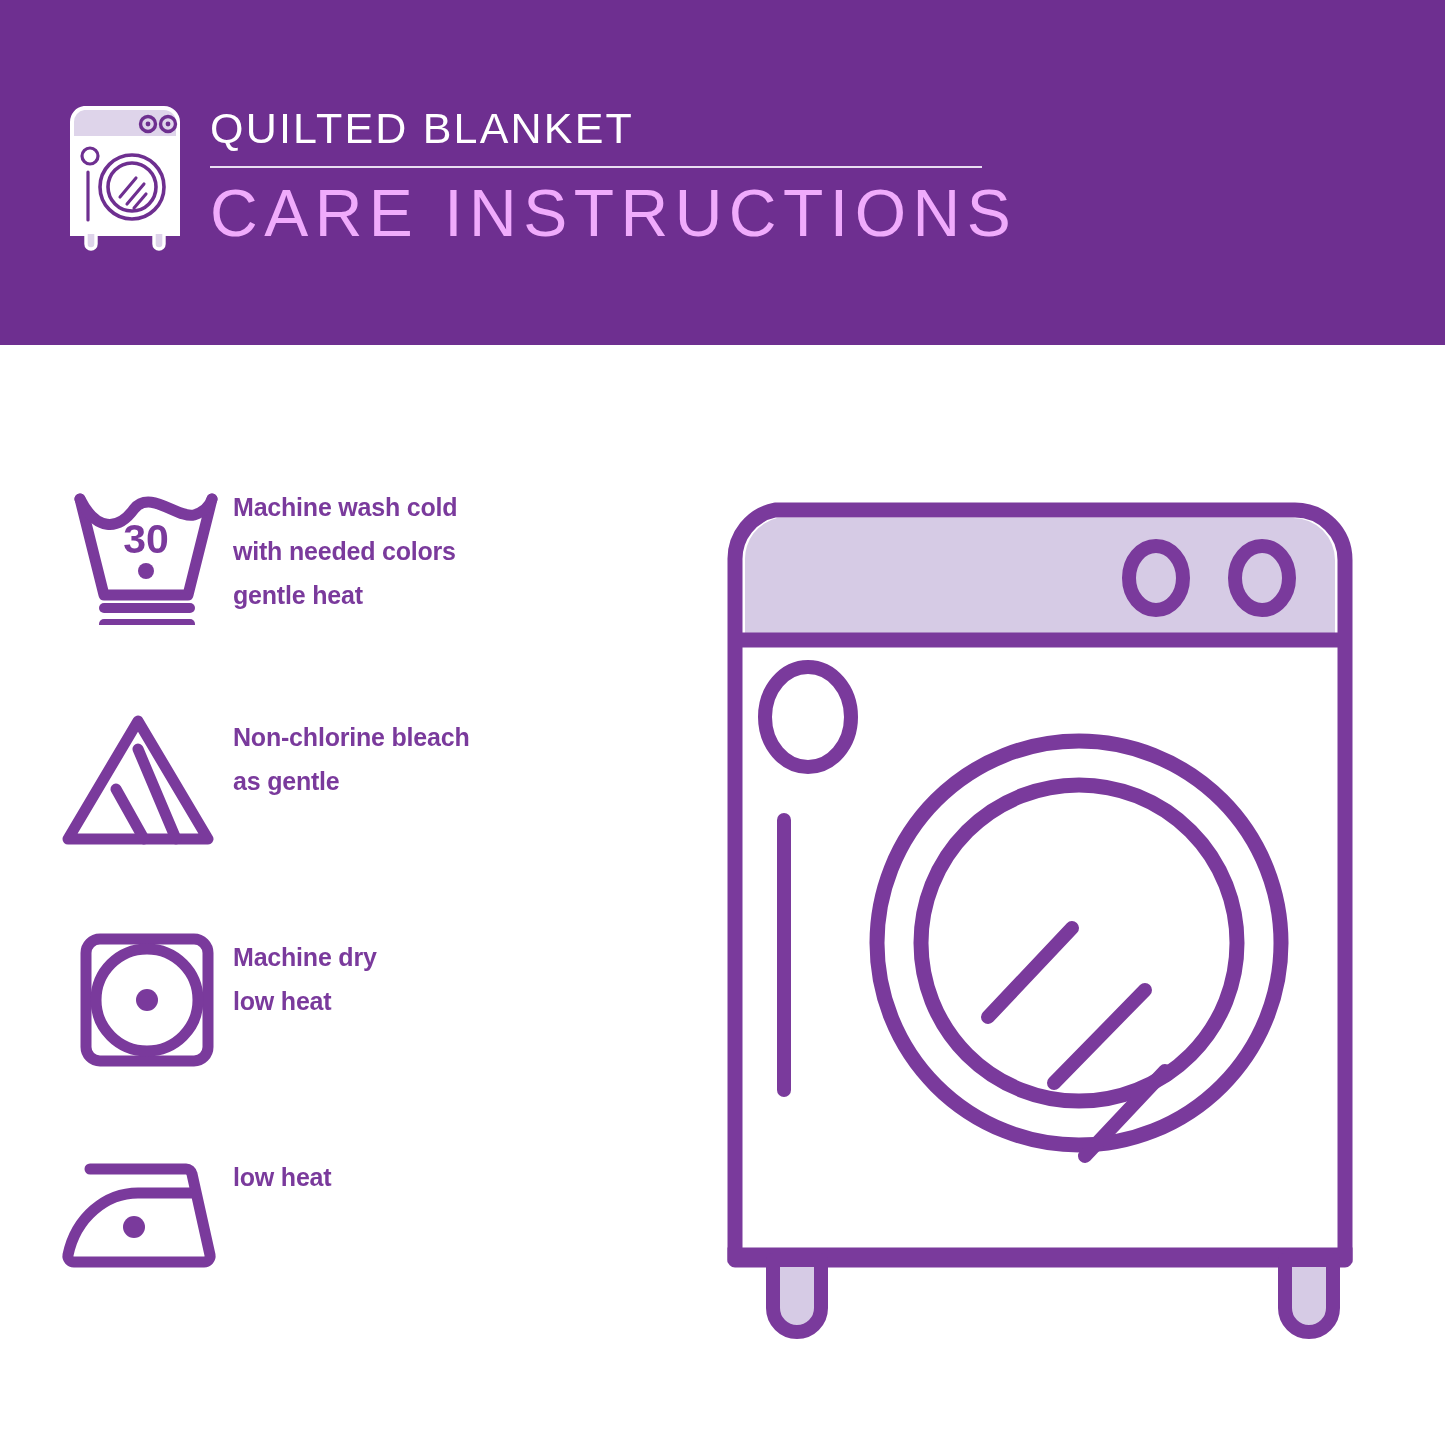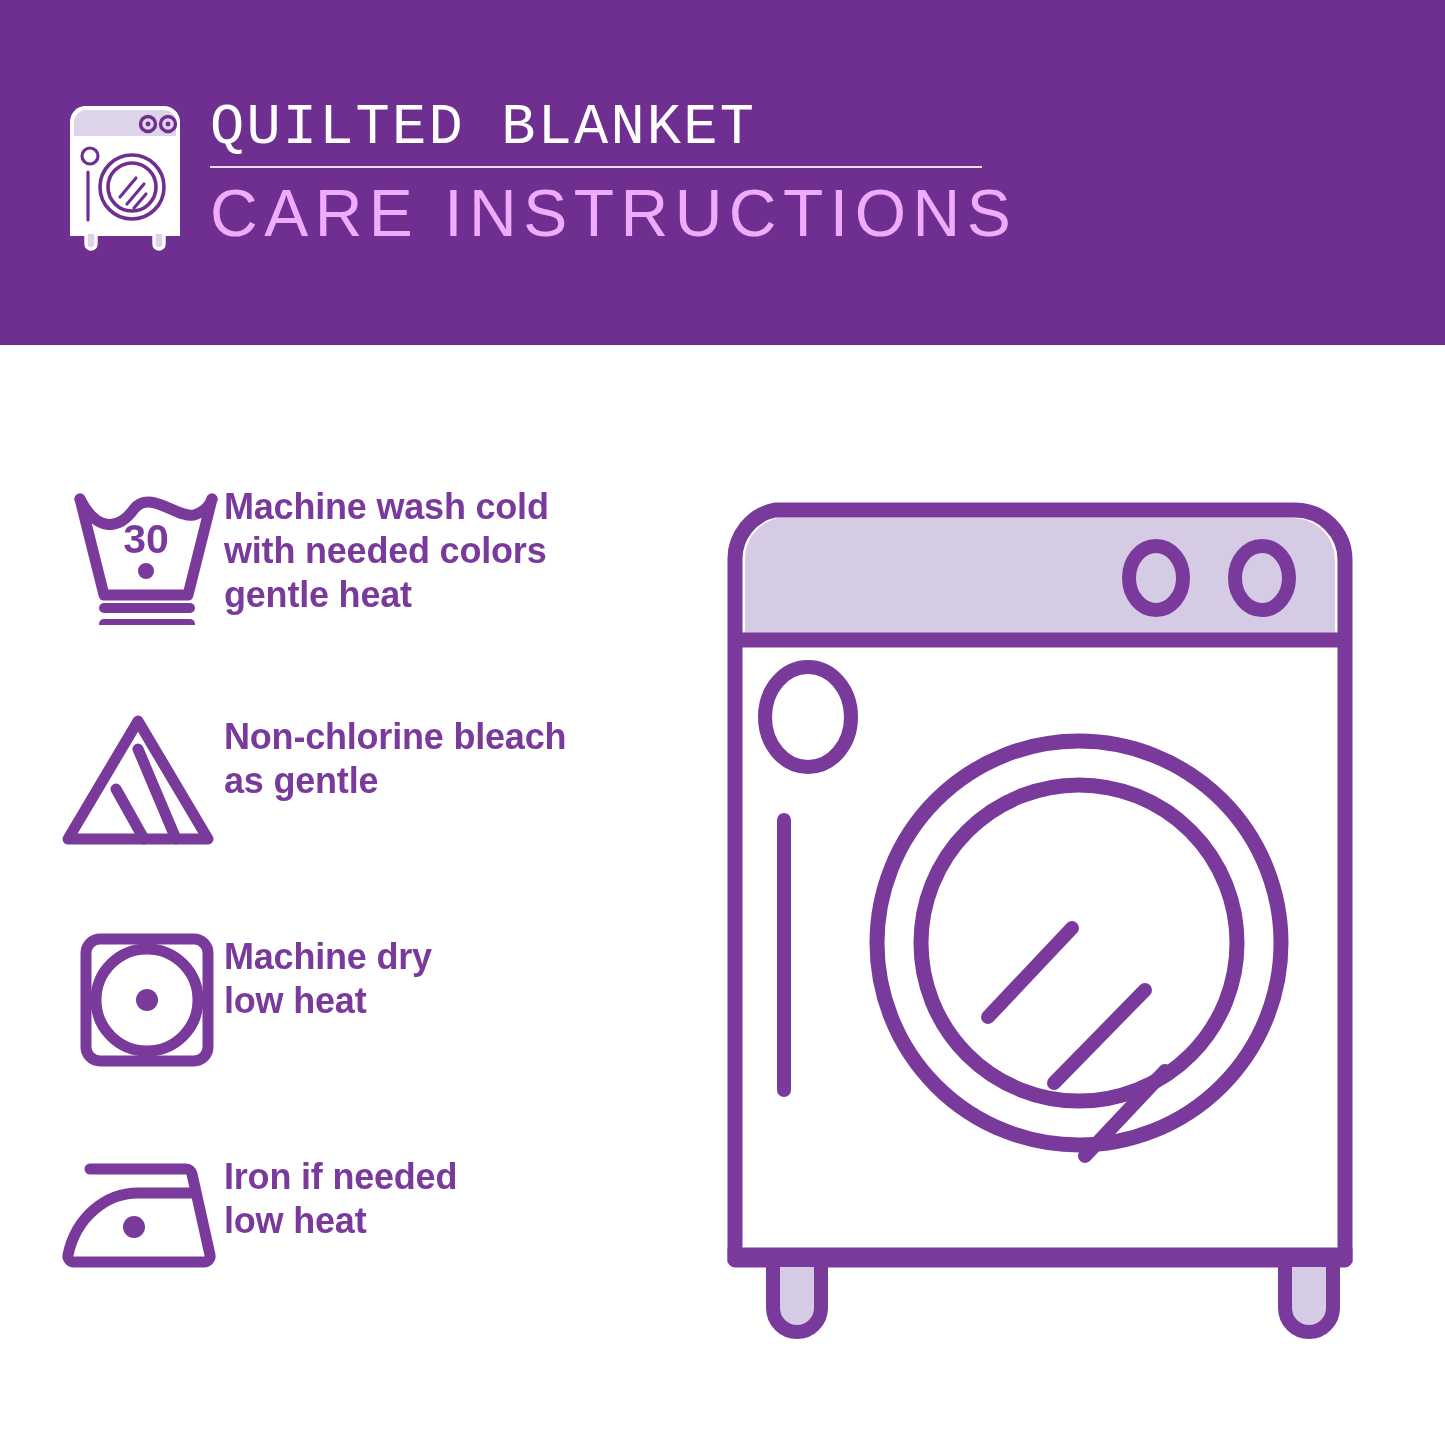--- a/index.html
+++ b/index.html
@@ -36,26 +36,25 @@
     height: 148px;
   }
   .header-text {
     position: absolute;
     left: 210px;
     top: 96px;
     width: 800px;
   }
   .title-line1 {
     color: #ffffff;
-    font-size: 57px;
+    font-size: 43px;
     line-height: 64px;
     letter-spacing: 2.2px;
     font-weight: 400;
     white-space: nowrap;
-    font-family: Liberation Mono, monospace;
   }
   .title-rule {
     margin-top: 6px;
     margin-bottom: 6px;
     width: 772px;
     height: 2px;
     background: #e9dff2;
   }
   .title-line2 {
     color: #f0abfc;
@@ -90,23 +89,23 @@
     width: 160px;
     height: 150px;
     flex: 0 0 160px;
     display: flex;
     align-items: center;
     justify-content: center;
   }
   .care-symbol.sym-iron { align-items: flex-start; }
 
   .care-text {
-    margin-left: 4px;
+    margin-left: 13px;
     color: #7A3A9C;
-    font-size: 36px;
+    font-size: 25px;
     line-height: 44px;
     font-weight: 700;
     letter-spacing: -0.2px;
     padding-top: 10px;
   }
   .care-text .ln { display: block; white-space: nowrap; }
 
   
   .machine {
     position: absolute;
@@ -216,21 +215,20 @@
 
     <div class="care-row r4">
       <div class="care-symbol sym-iron">
         <svg viewBox="0 0 160 150" width="160" height="150" aria-hidden="true">
           <path d="M30 24 H126 a6 6 0 0 1 6 5 L150 110 a6 6 0 0 1 -6 7 H14 a6 6 0 0 1 -6 -7
                    C16 72 46 48 78 48 H132" fill="none" stroke="#7A3A9C" stroke-width="11" stroke-linecap="round" stroke-linejoin="round"></path>
           <circle cx="74" cy="82" r="11" fill="#7A3A9C"></circle>
         </svg>
       </div>
       <div class="care-text">
-        <span class="ln">Iron if needed</span>
         <span class="ln">low heat</span>
       </div>
     </div>
 
   </div>
 
   <div class="machine">
     <svg viewBox="0 0 700 910" width="700" height="910" aria-hidden="true">
 
       <path d="M60 40 H580 a50 50 0 0 1 50 50 V790 H20 V90 A50 50 0 0 1 60 40 Z" fill="#ffffff" stroke="#7A3A9C" stroke-width="15" stroke-linejoin="round"></path>

